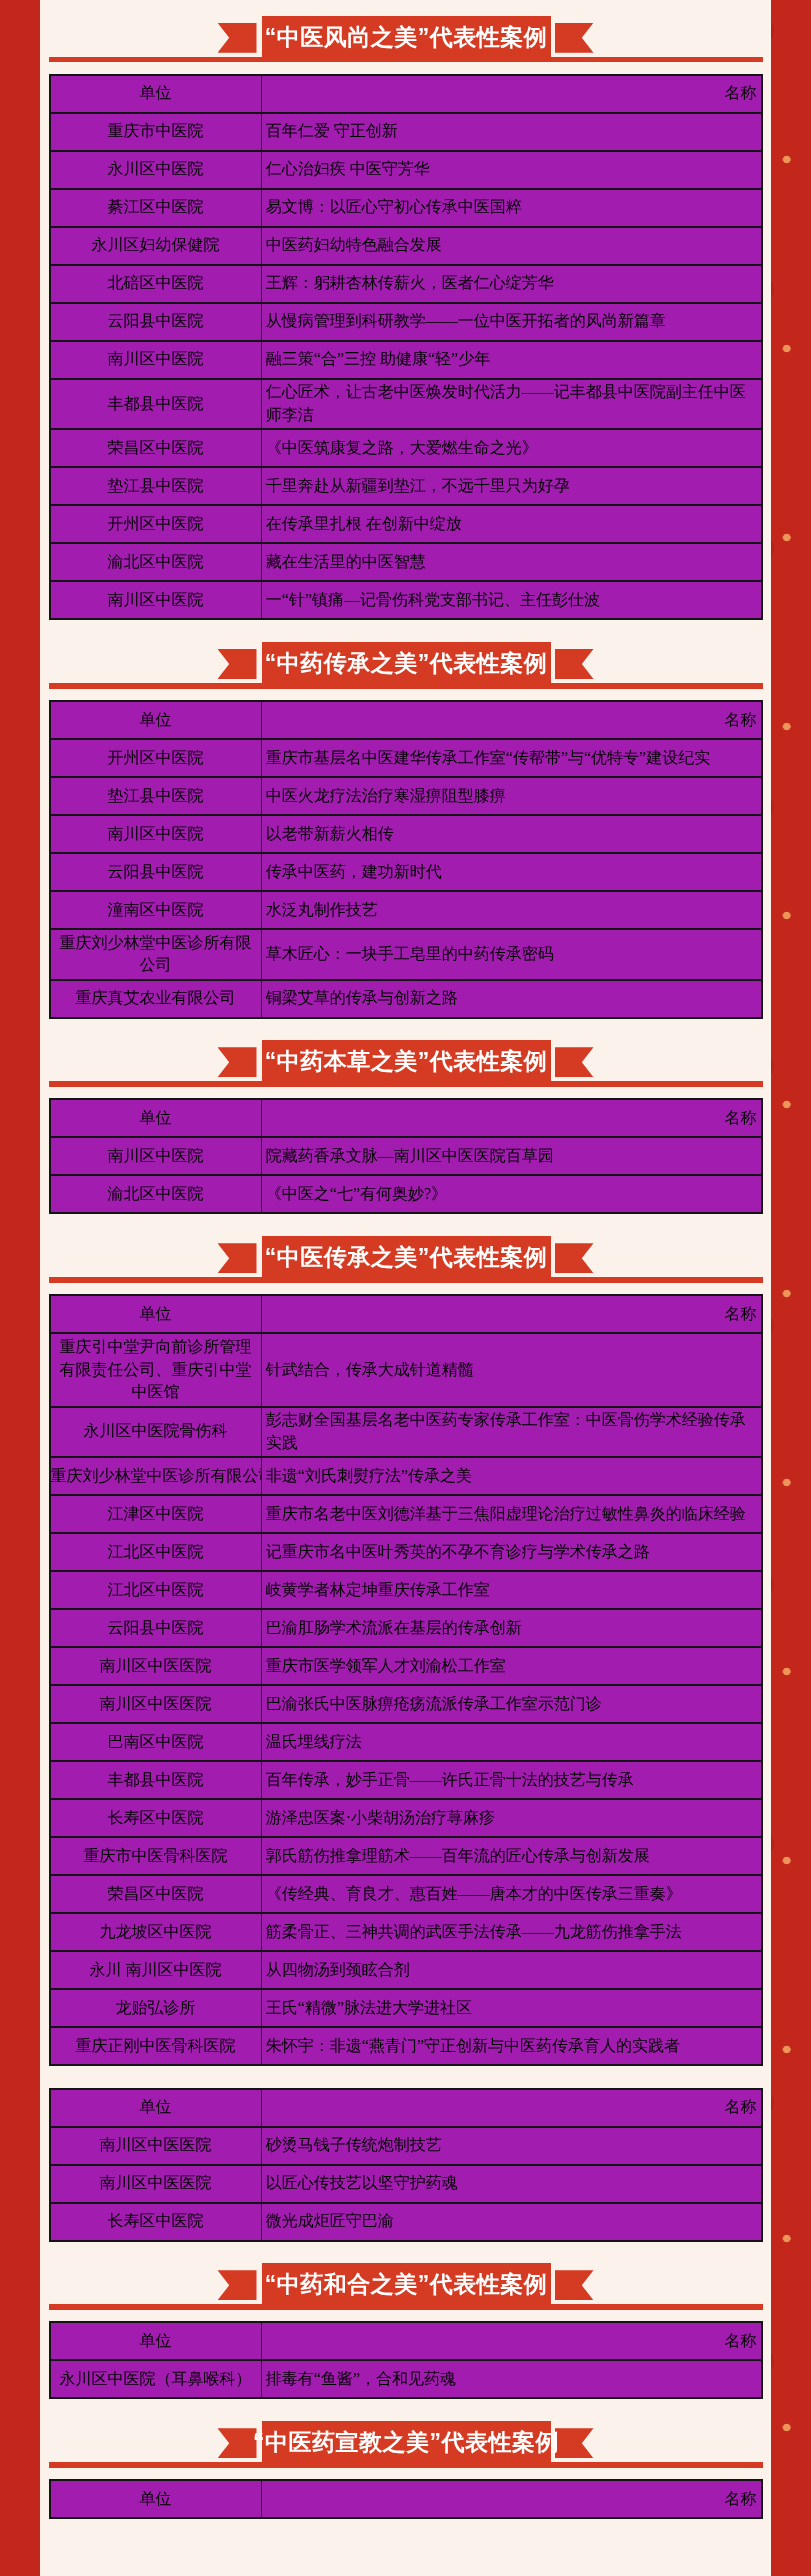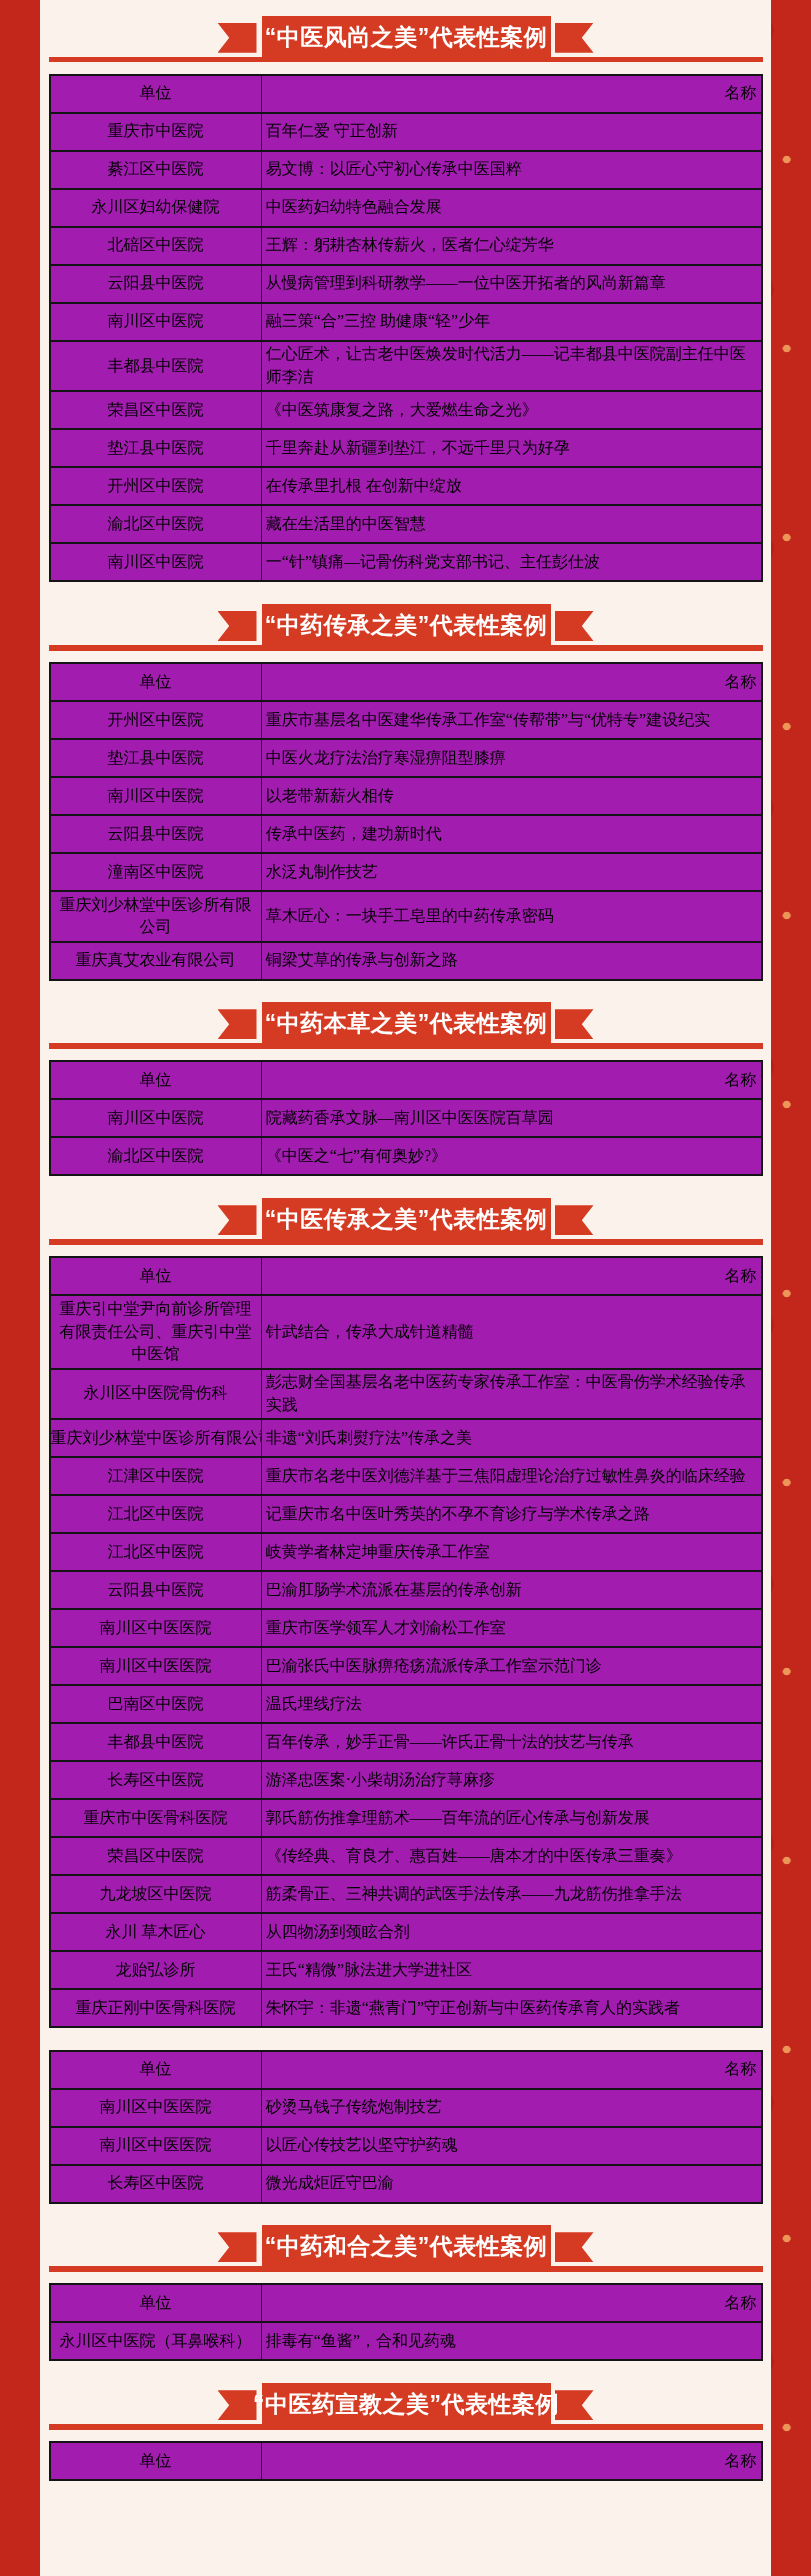--- a/index.html
+++ b/index.html
@@ -133,20 +133,24 @@
           <th class="unit">单位</th>
           <th class="name">名称</th>
         </tr>
       </thead>
       <tbody>
             <tr>
               <td class="unit">重庆市中医院</td>
               <td class="name">百年仁爱 守正创新</td>
             </tr>
             <tr>
+              <td class="unit">永川区中医院</td>
+              <td class="name">仁心治妇疾 中医守芳华</td>
+            </tr>
+            <tr>
               <td class="unit">綦江区中医院</td>
               <td class="name">易文博：以匠心守初心传承中医国粹</td>
             </tr>
             <tr>
               <td class="unit">永川区妇幼保健院</td>
               <td class="name">中医药妇幼特色融合发展</td>
             </tr>
             <tr>
               <td class="unit">北碚区中医院</td>
               <td class="name">王辉：躬耕杏林传薪火，医者仁心绽芳华</td>
@@ -336,21 +340,21 @@
             </tr>
             <tr>
               <td class="unit">荣昌区中医院</td>
               <td class="name">《传经典、育良才、惠百姓——唐本才的中医传承三重奏》</td>
             </tr>
             <tr>
               <td class="unit">九龙坡区中医院</td>
               <td class="name">筋柔骨正、三神共调的武医手法传承——九龙筋伤推拿手法</td>
             </tr>
             <tr>
-              <td class="unit">永川 草木匠心</td>
+              <td class="unit">永川 南川区中医院</td>
               <td class="name">从四物汤到颈眩合剂</td>
             </tr>
             <tr>
               <td class="unit">龙贻弘诊所</td>
               <td class="name">王氏“精微”脉法进大学进社区</td>
             </tr>
             <tr>
               <td class="unit">重庆正刚中医骨科医院</td>
               <td class="name">朱怀宇：非遗“燕青门”守正创新与中医药传承育人的实践者</td>
             </tr>

